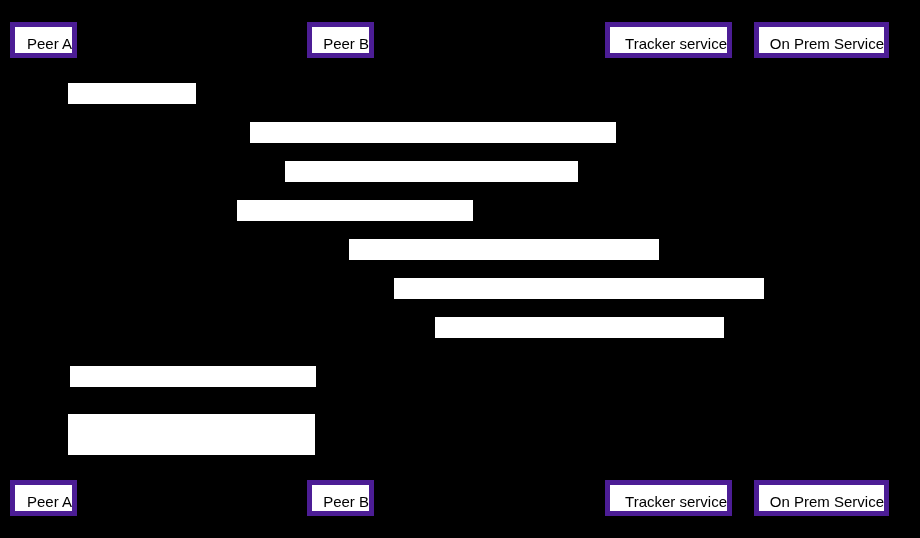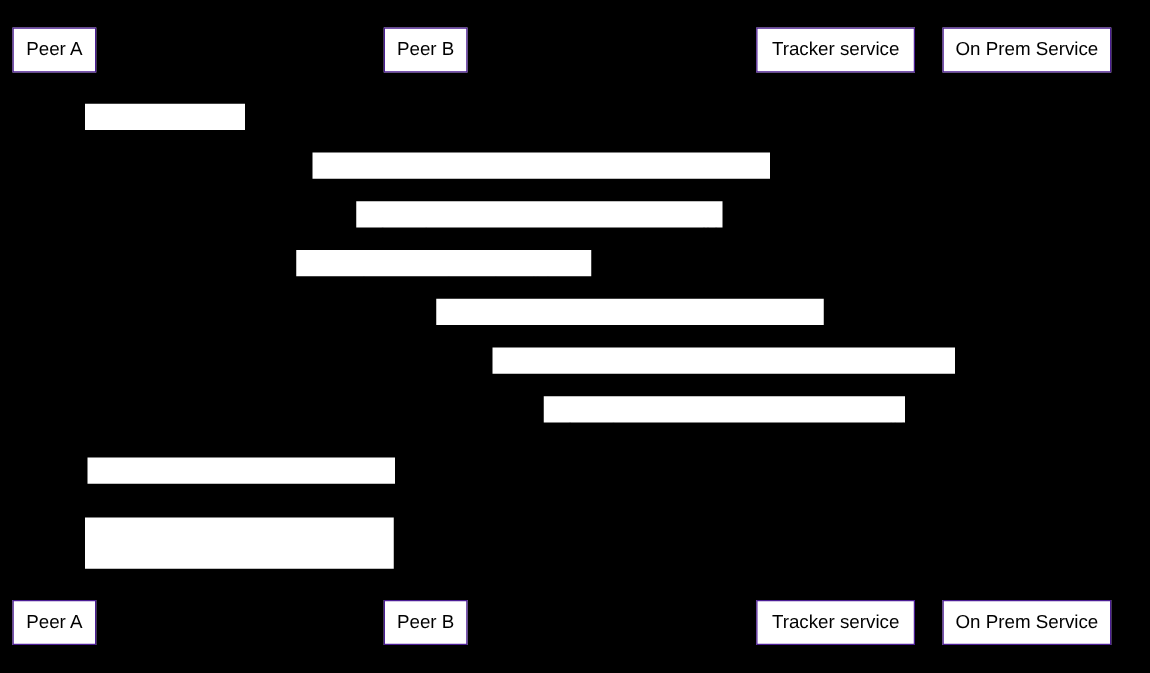--- a/index.html
+++ b/index.html
@@ -15,25 +15,25 @@
     background: #000000;
     overflow: hidden;
     font-family: "Liberation Sans", sans-serif;
   }
 
   
   .participant {
     position: absolute;
     background: #ffffff;
     color: #000000;
-    border: 1px solid #4c1d95;
+    border: 5px solid #4c1d95;
     box-sizing: border-box;
     height: 36px;
     line-height: 34px;
-    text-align: center;
+    text-align: right;
     font-size: 15px;
     white-space: nowrap;
     overflow: hidden;
   }
 
   
   .lifeline {
     position: absolute;
     width: 1px;
     background: #000000;

